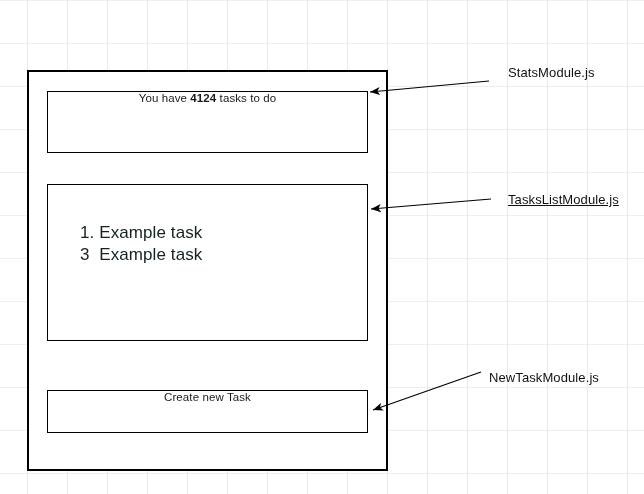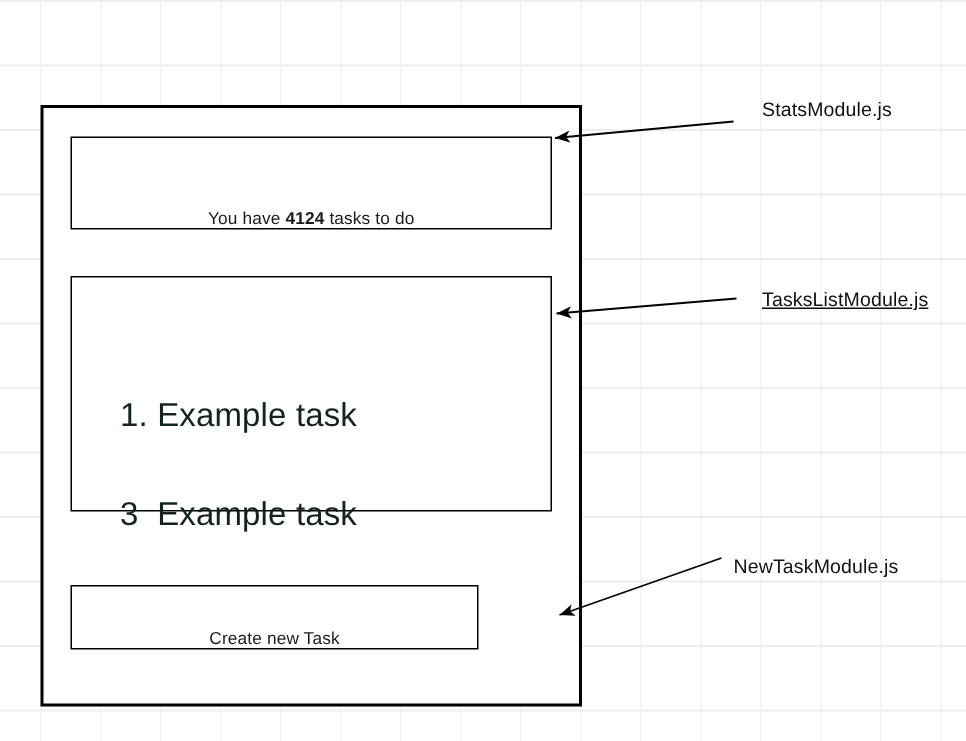--- a/index.html
+++ b/index.html
@@ -28,28 +28,28 @@
     box-sizing: border-box;
     background: #ffffff;
     border: 2px solid #000000;
   }
   .frame-inner {
     position: absolute;
     box-sizing: border-box;
     background: #ffffff;
     border: 1.5px solid #000000;
     display: flex;
-    align-items: flex-end;
+    align-items: flex-start;
     justify-content: center;
   }
 
   #app-frame      { left: 27px;  top: 70px;  width: 361px; height: 401px; }
   #stats-module   { left: 47px;  top: 91px;  width: 321px; height: 62px;  }
   #taskslist-module { left: 47px; top: 184px; width: 321px; height: 157px; }
-  #newtask-module { left: 47px;  top: 390px; width: 272px; height: 43px;  }
+  #newtask-module { left: 47px;  top: 390px; width: 321px; height: 43px;  }
 
   
   .stats-text {
     font-size: 11.5px;
     color: #1a1a1a;
     letter-spacing: 0.1px;
     white-space: pre;
   }
   .stats-text b { font-weight: bold; }
 
@@ -62,26 +62,25 @@
 
   #task-list {
     position: absolute;
     left: 80px;
     top: 222px;
     margin: 0;
     padding: 0;
     list-style: none;
   }
   #task-list li {
-    font-size: 22px;
+    font-size: 17px;
     line-height: 21.5px;
     color: #15231c;
     white-space: pre;
     letter-spacing: 0.1px;
-    margin-top: 44px;
   }
 
   
   .annotation-label {
     position: absolute;
     font-size: 13px;
     color: #111111;
     white-space: nowrap;
     letter-spacing: 0.1px;
   }

